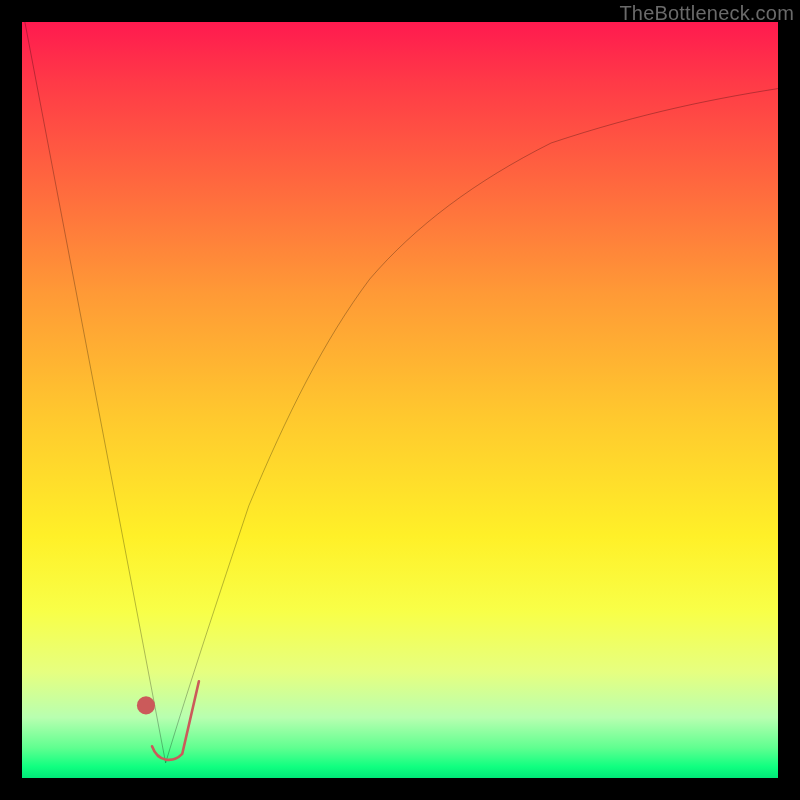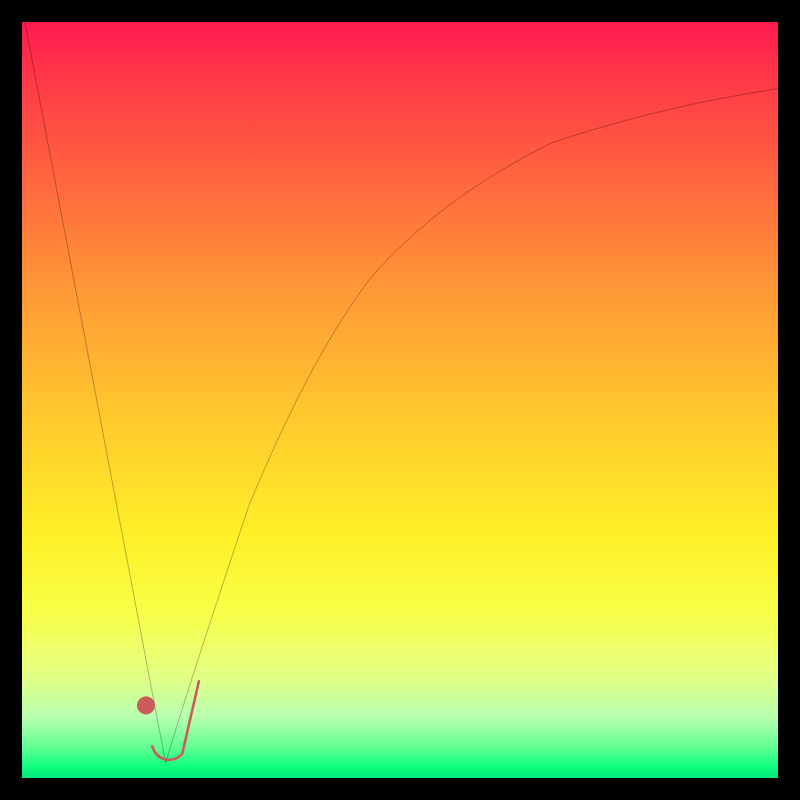--- a/index.html
+++ b/index.html
@@ -60,20 +60,21 @@
     color: #6a6a6a;
     font-size: 20px;
     font-weight: 400;
     letter-spacing: 0.2px;
   }
 </style>
 </head>
 <body>
 
 <div class="outer-frame">
+  <div class="watermark">TheBottleneck.com</div>
 
   <div class="plot-area">
     <div class="gradient-bg"></div>
 
     <svg class="curves-svg" viewBox="0 0 100 100" preserveAspectRatio="none">
 
       <path d="M 0,-2 L 19,98" fill="none" stroke="#000000" stroke-width="0.28" vector-effect="non-scaling-stroke"></path>
 
       <path d="M 19,98
                C 22,88 26,76 30,64

